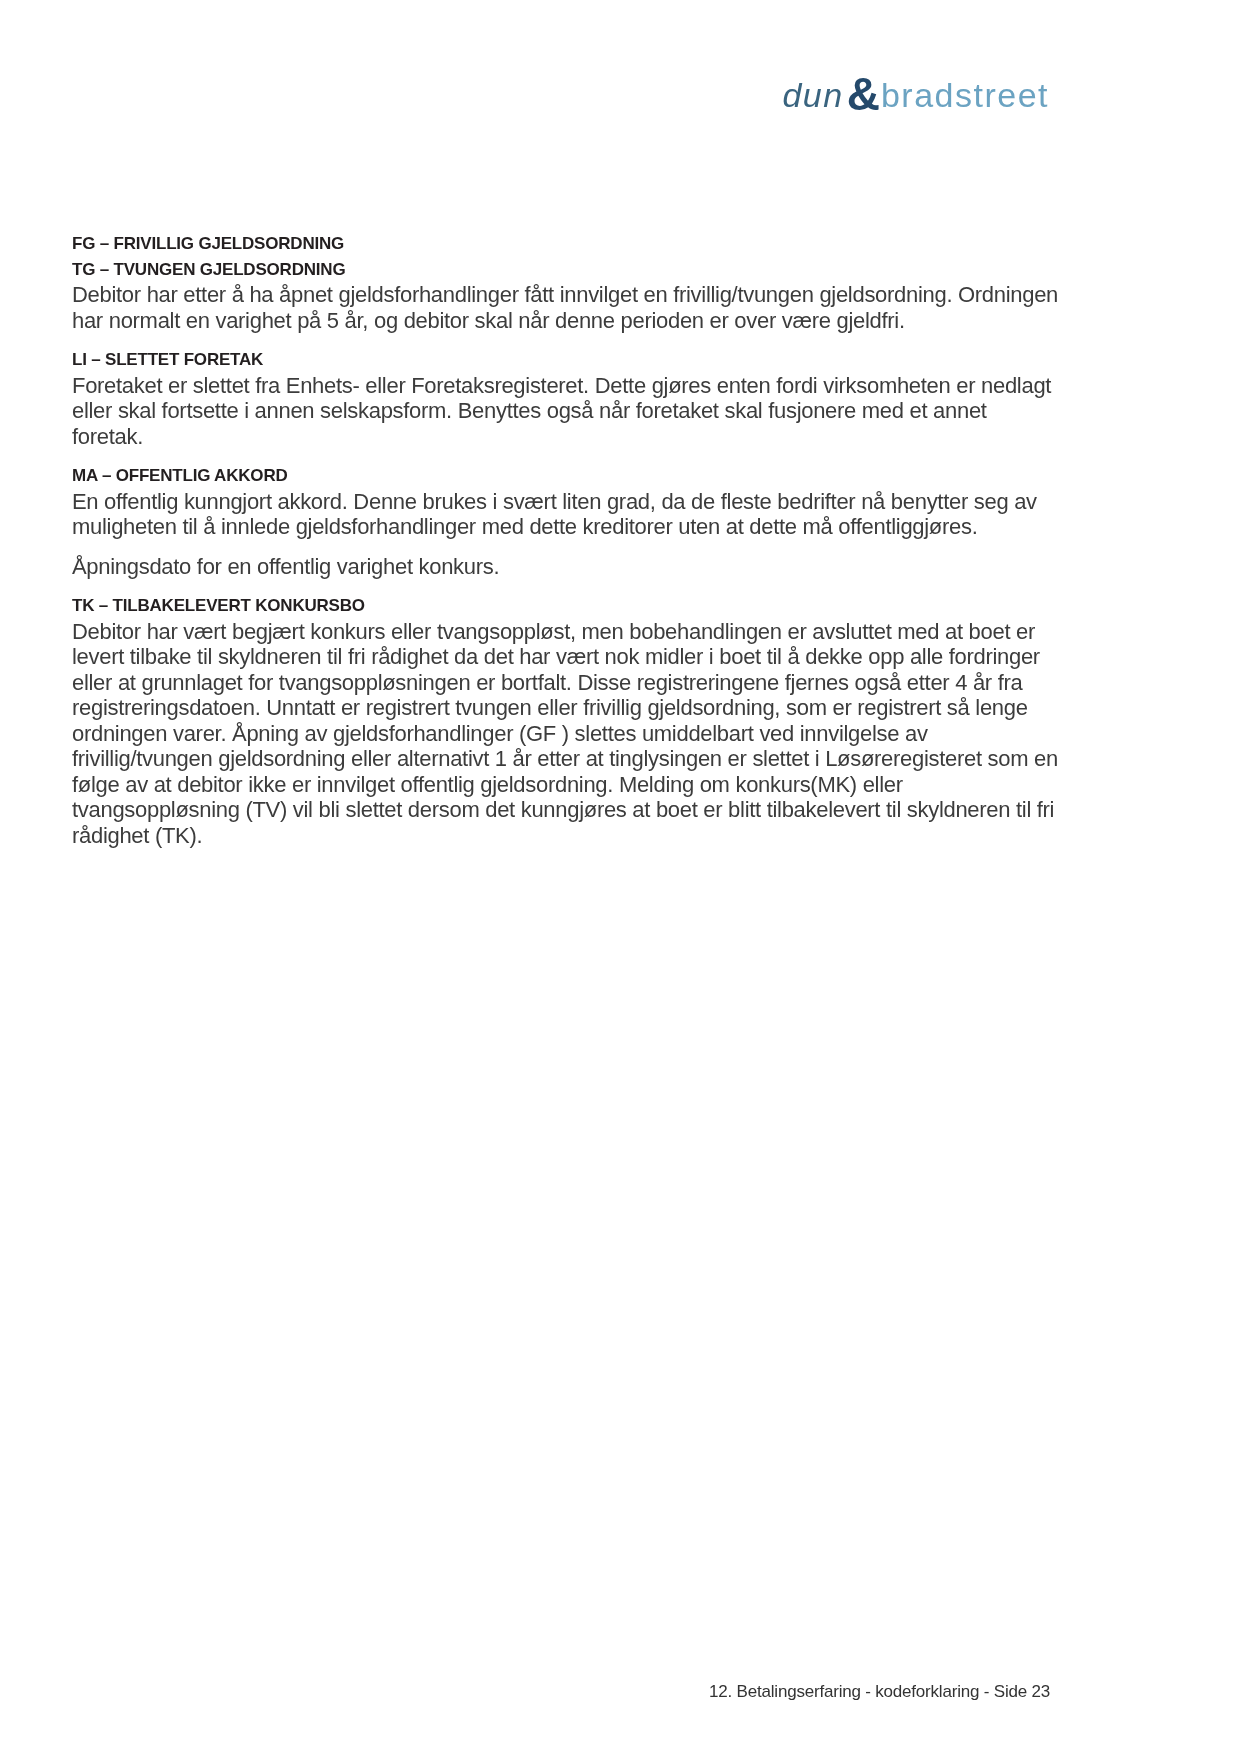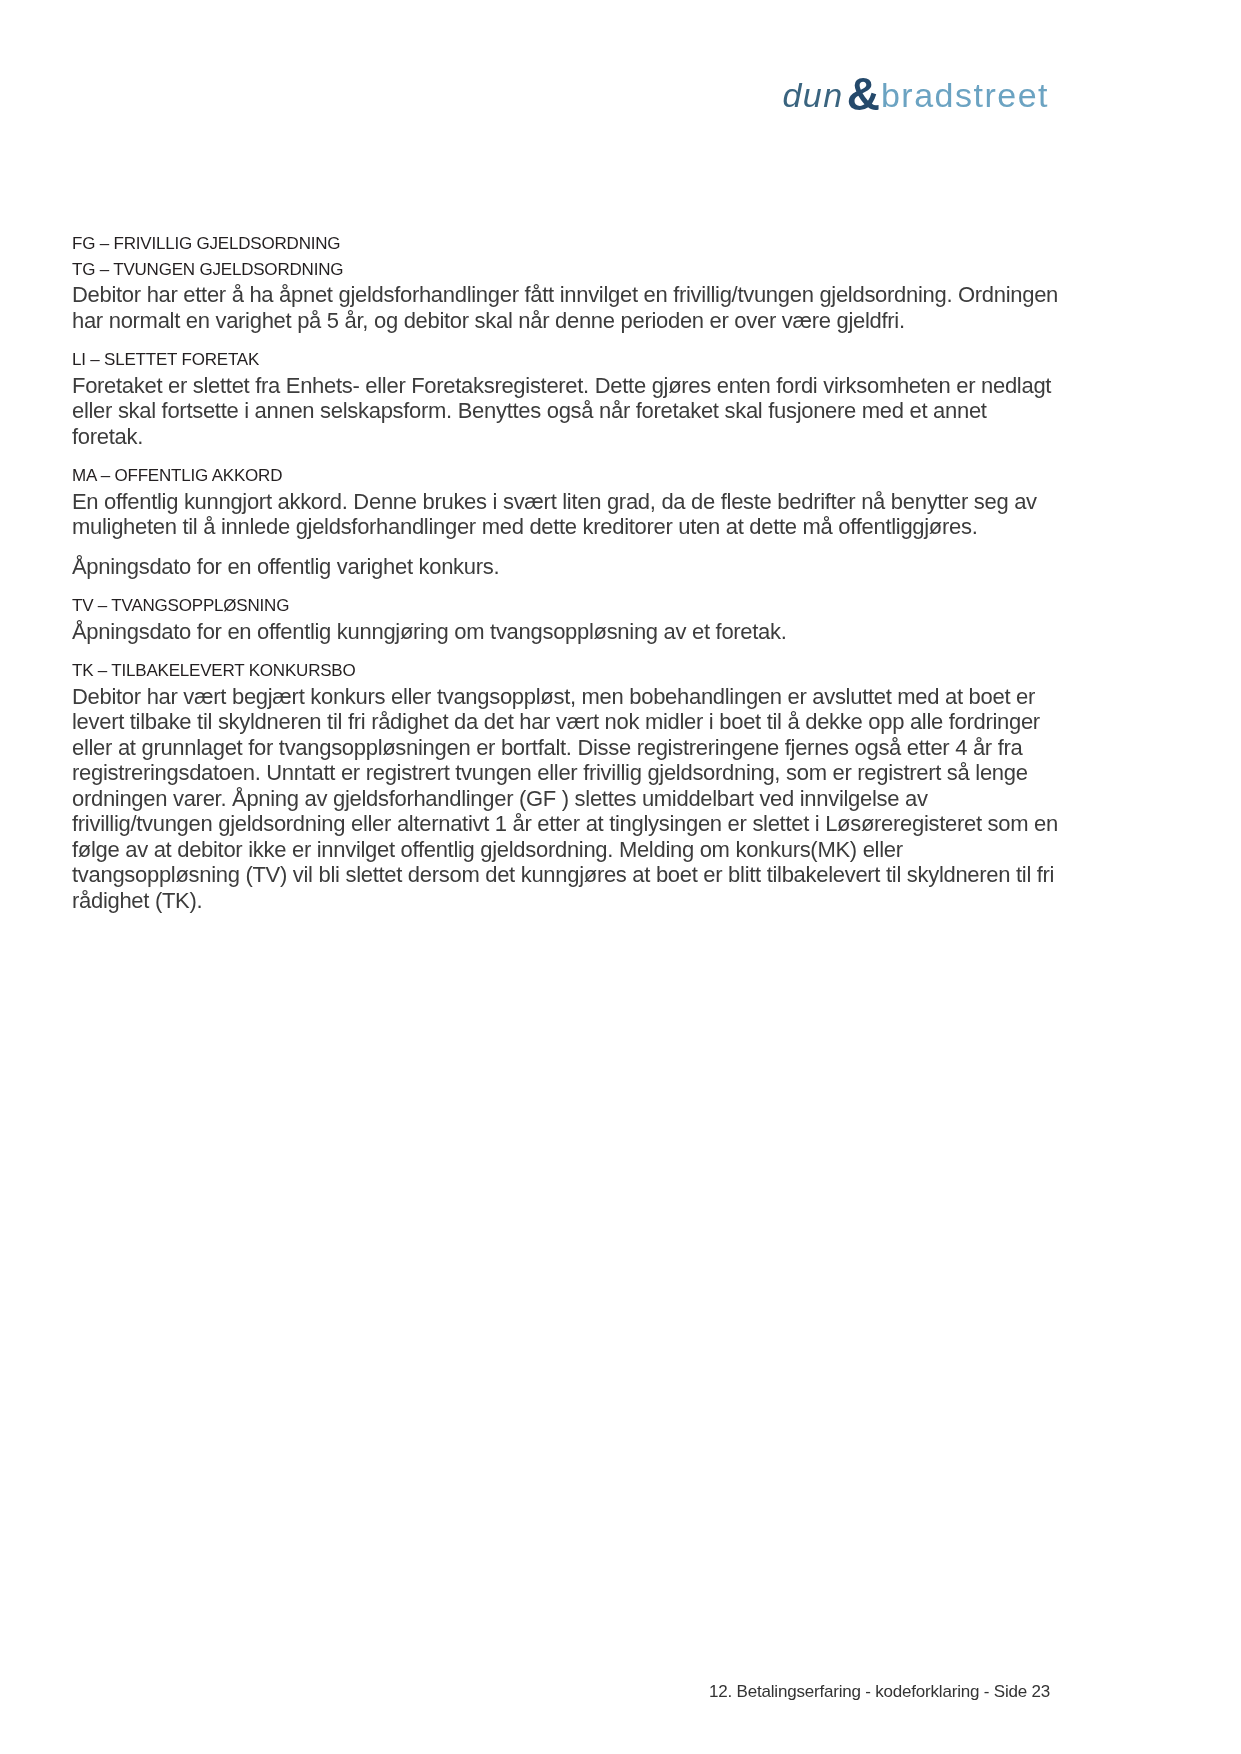--- a/index.html
+++ b/index.html
@@ -49,21 +49,21 @@
   .content {
     position: absolute;
     top: 231px;
     left: 72px;
     width: 988px;
   }
   .sec { margin: 0 0 14px 0; }
   .sec h2 {
     margin: 0;
     font-size: 17px;
-    font-weight: 400;
+    font-weight: 700;
     line-height: 25.5px;
     letter-spacing: -0.2px;
     color: #231F20;
   }
   .sec p {
     margin: 0;
     font-size: 22px;
     font-weight: 400;
     line-height: 25.5px;
     letter-spacing: -0.3px;
@@ -105,24 +105,20 @@
 
   <section class="sec">
     <h2>MA – OFFENTLIG AKKORD</h2>
     <p>En offentlig kunngjort akkord. Denne brukes i svært liten grad, da de fleste bedrifter nå benytter seg av muligheten til å innlede gjeldsforhandlinger med dette kreditorer uten at dette må offentliggjøres.</p>
   </section>
 
   <section class="sec">
     <p>Åpningsdato for en offentlig varighet konkurs.</p>
   </section>
 
-  <section class="sec">
-    <h2>TV – TVANGSOPPLØSNING</h2>
-    <p>Åpningsdato for en offentlig kunngjøring om tvangsoppløsning av et foretak.</p>
-  </section>
 
   <section class="sec">
     <h2>TK – TILBAKELEVERT KONKURSBO</h2>
     <p>Debitor har vært begjært konkurs eller tvangsoppløst, men bobehandlingen er avsluttet med at boet er levert tilbake til skyldneren til fri rådighet da det har vært nok midler i boet til å dekke opp alle fordringer eller at grunnlaget for tvangsoppløsningen er bortfalt. Disse registreringene fjernes også etter 4 år fra registreringsdatoen. Unntatt er registrert tvungen eller frivillig gjeldsordning, som er registrert så lenge ordningen varer. Åpning av gjeldsforhandlinger (GF ) slettes umiddelbart ved innvilgelse av frivillig/tvungen gjeldsordning eller alternativt 1 år etter at tinglysingen er slettet i Løsøreregisteret som en følge av at debitor ikke er innvilget offentlig gjeldsordning. Melding om konkurs(MK) eller tvangsoppløsning (TV) vil bli slettet dersom det kunngjøres at boet er blitt tilbakelevert til skyldneren til fri rådighet (TK).</p>
   </section>
 
 </main>
 
 <div class="footer">12. Betalingserfaring - kodeforklaring - Side 23</div>
 

